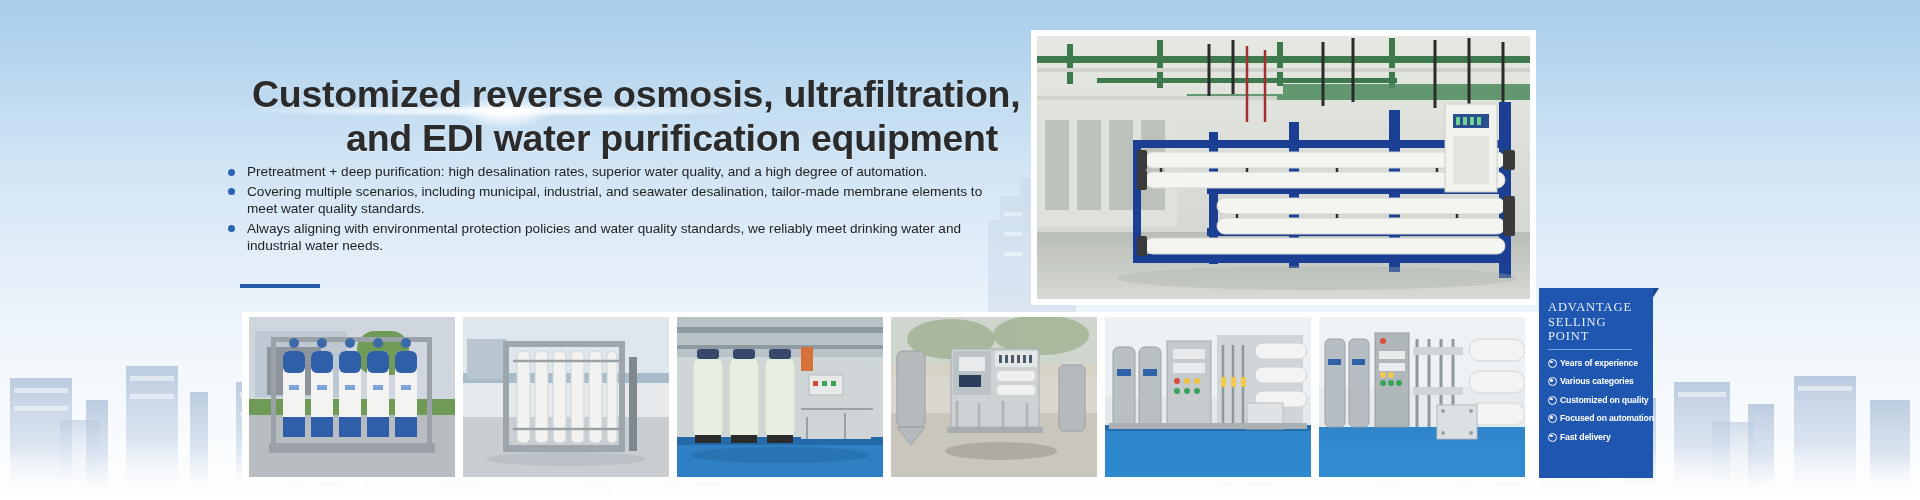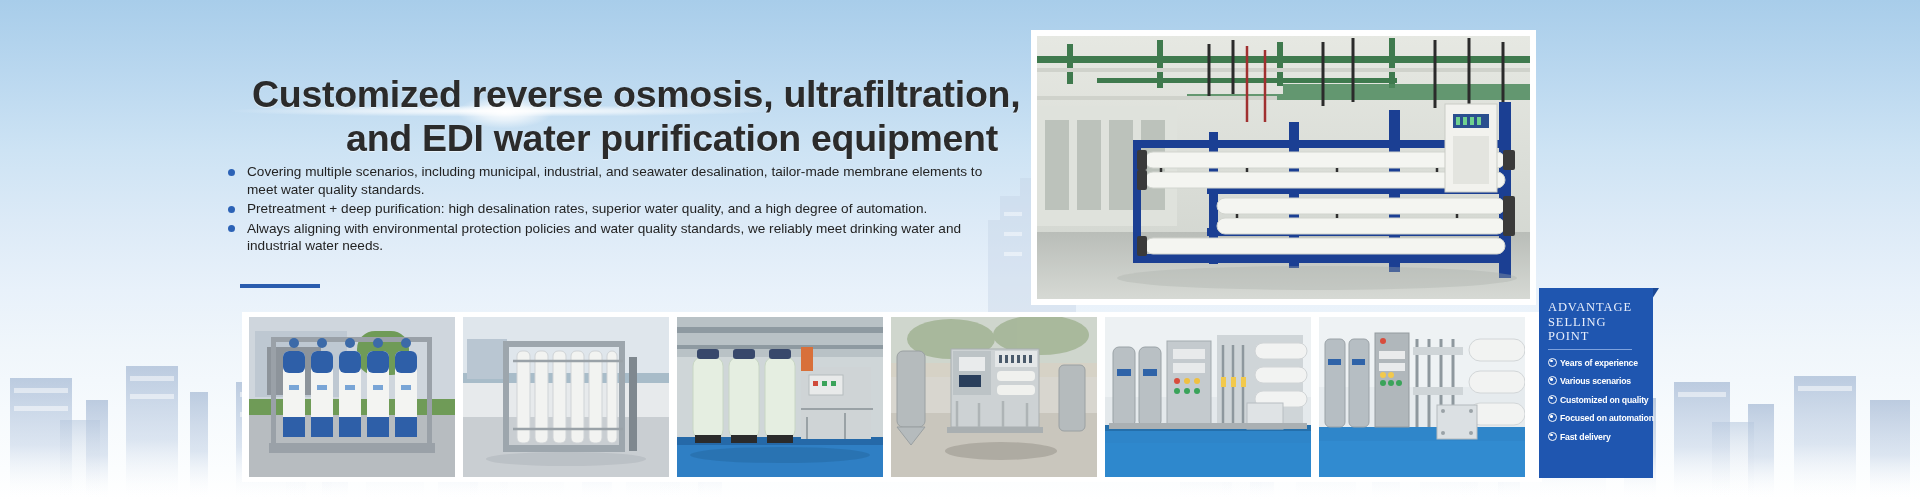--- a/index.html
+++ b/index.html
@@ -72,21 +72,21 @@
   .badge-fold{
     position:absolute;left:1645px;top:288px;width:0;height:0;
     border-left:14px solid #1a4896;border-bottom:22px solid transparent;
   }
   .badge-title{
     font-family:"Liberation Serif",serif;font-size:12.5px;line-height:14.5px;
     letter-spacing:.9px;color:#e8eefb;
   }
   .badge-rule{width:84px;height:1px;background:#7ea2dd;margin:5px 0 8px 0;}
   .badge-item{
-    display:flex;align-items:flex-start;gap:3px;margin-bottom:8.5px;
+    display:flex;align-items:flex-end;gap:3px;margin-bottom:8.5px;
     font-size:8.7px;font-weight:bold;letter-spacing:-0.2px;color:#ffffff;
     white-space:nowrap;
   }
   .badge-item .ring{
     flex:0 0 auto;width:7px;height:7px;border-radius:50%;
     border:1.3px solid #ffffff;position:relative;
   }
   .badge-item .ring:after{
     content:"";position:absolute;left:1.3px;top:1.3px;width:2.4px;height:2.4px;
     border-radius:50%;background:#fff;
@@ -197,25 +197,25 @@
   <div class="flare-core"></div>
 
   <h1 class="headline">
     <span class="l1">Customized reverse osmosis, ultrafiltration,</span>
     <span class="l2">and EDI water purification equipment</span>
   </h1>
 
   <div class="bullets">
     <div class="bullet">
       <span class="dot"></span>
-      <span>Covering multiple scenarios, including municipal, industrial, and seawater desalination, tailor-made membrane elements to meet water quality standards.</span>
+      <span>Pretreatment + deep purification: high desalination rates, superior water quality, and a high degree of automation.</span>
     </div>
     <div class="bullet">
       <span class="dot"></span>
-      <span>Pretreatment + deep purification: high desalination rates, superior water quality, and a high degree of automation.</span>
+      <span>Covering multiple scenarios, including municipal, industrial, and seawater desalination, tailor-made membrane elements to meet water quality standards.</span>
     </div>
     <div class="bullet">
       <span class="dot"></span>
       <span>Always aligning with environmental protection policies and water quality standards, we reliably meet drinking water and industrial water needs.</span>
     </div>
   </div>
 
   <div class="accentbar"></div>
 
   <div class="hero">
@@ -627,21 +627,21 @@
       <div>SELLING POINT</div>
     </div>
     <div class="badge-rule"></div>
 
     <div class="badge-item">
       <span class="ring"></span>
       <span>Years of experience</span>
     </div>
     <div class="badge-item">
       <span class="ring"></span>
-      <span>Various scenarios</span>
+      <span>Various categories</span>
     </div>
     <div class="badge-item">
       <span class="ring"></span>
       <span>Customized on quality</span>
     </div>
     <div class="badge-item">
       <span class="ring"></span>
       <span>Focused on automation</span>
     </div>
     <div class="badge-item">

